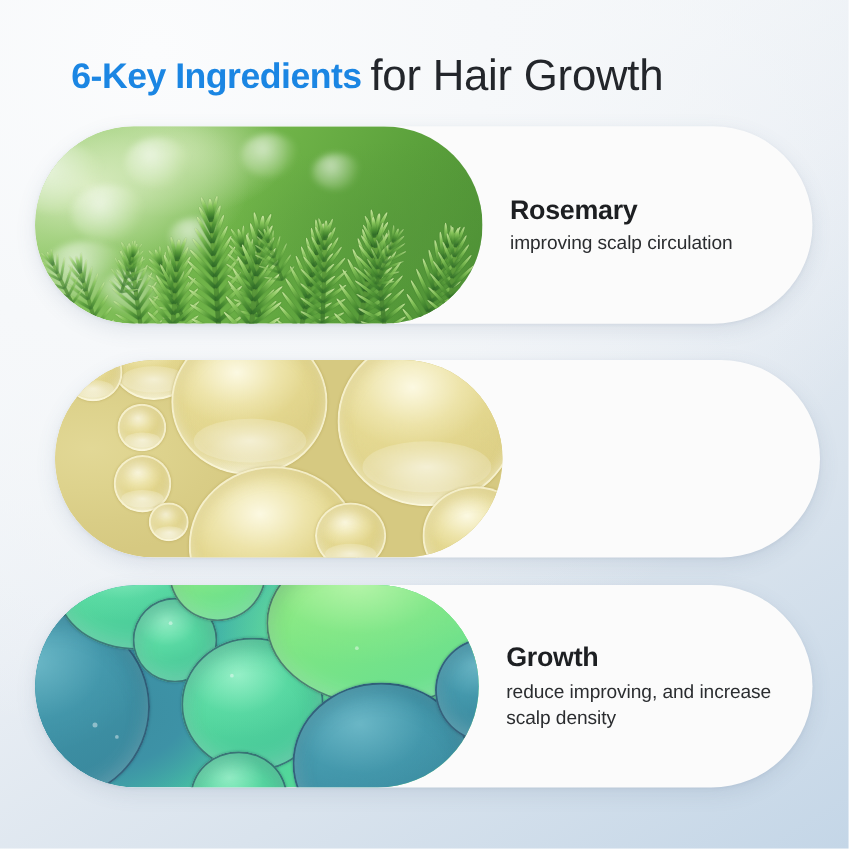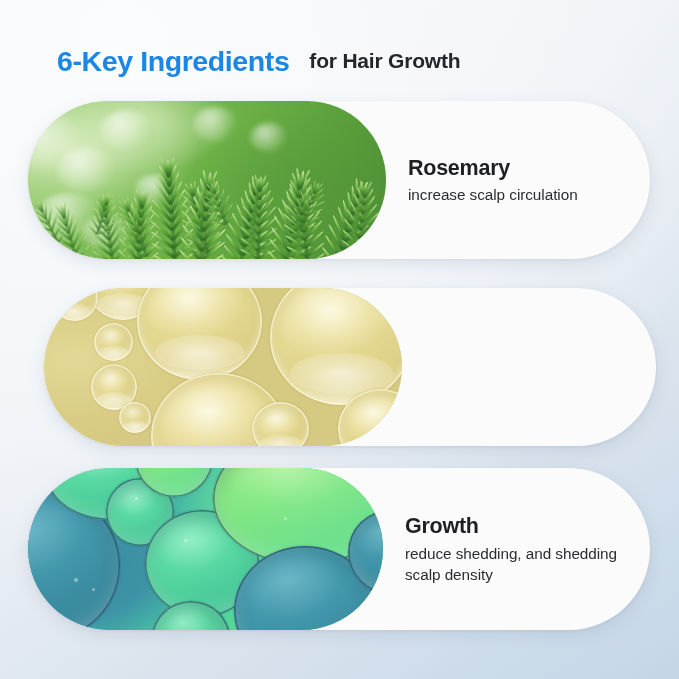--- a/index.html
+++ b/index.html
@@ -34,25 +34,25 @@
     align-items: center;
     white-space: nowrap;
   }
   .title-accent {
     font-size: 28.5px;
     font-weight: bold;
     color: #1b86e3;
     letter-spacing: -0.4px;
   }
   .title-rest {
-    font-size: 21px;
-    font-weight: bold;
+    font-size: 35px;
+    font-weight: normal;
     color: #23262b;
     letter-spacing: -0.2px;
-    margin-left: 20px;
+    margin-left: 7px;
   }
 
   
   .card {
     position: absolute;
     background: #fbfbfb;
     border-radius: 999px;
     overflow: hidden;
     box-shadow:
       0 5px 16px rgba(80, 104, 130, 0.13),
@@ -613,21 +613,21 @@
             <div class="needle" style="height: 20.97px; bottom: 54px; transform: rotate(-18deg); opacity: 0.87;"></div>
             <div class="needle" style="height: 20.97px; bottom: 54px; transform: rotate(18deg); opacity: 0.87;"></div>
             <div class="needle" style="height: 16px; bottom: 56px; transform: rotate(0deg);"></div>
           </div>
         </div>
     </div>
 
     <div class="copy">
       <div class="ing-name">Rosemary</div>
       <div class="ing-desc">
-        <div>increase scalp circulation</div>
+        <div>improving scalp circulation</div>
       </div>
     </div>
   </div>
 
   <div class="card card-2">
 
 
     <div class="media media-2">
       <div class="oil-gold">
         <div class="gbub" style="left:12%;  top:-24%; width:20%;  height:44%;"></div>
@@ -662,19 +662,19 @@
         <div class="speck" style="left:18%; top:74%; width:3px; height:3px;"></div>
         <div class="speck" style="left:44%; top:44%; width:3px; height:3px;"></div>
         <div class="speck" style="left:72%; top:30%; width:3px; height:3px;"></div>
         <div class="speck" style="left:30%; top:18%; width:3px; height:3px;"></div>
       </div>
     </div>
 
     <div class="copy">
       <div class="ing-name">Growth</div>
       <div class="ing-desc">
-        <div>reduce shedding, and shedding</div>
+        <div>reduce improving, and increase</div>
         <div>scalp density</div>
       </div>
     </div>
   </div>
 
 </div>
 
 </body></html>

